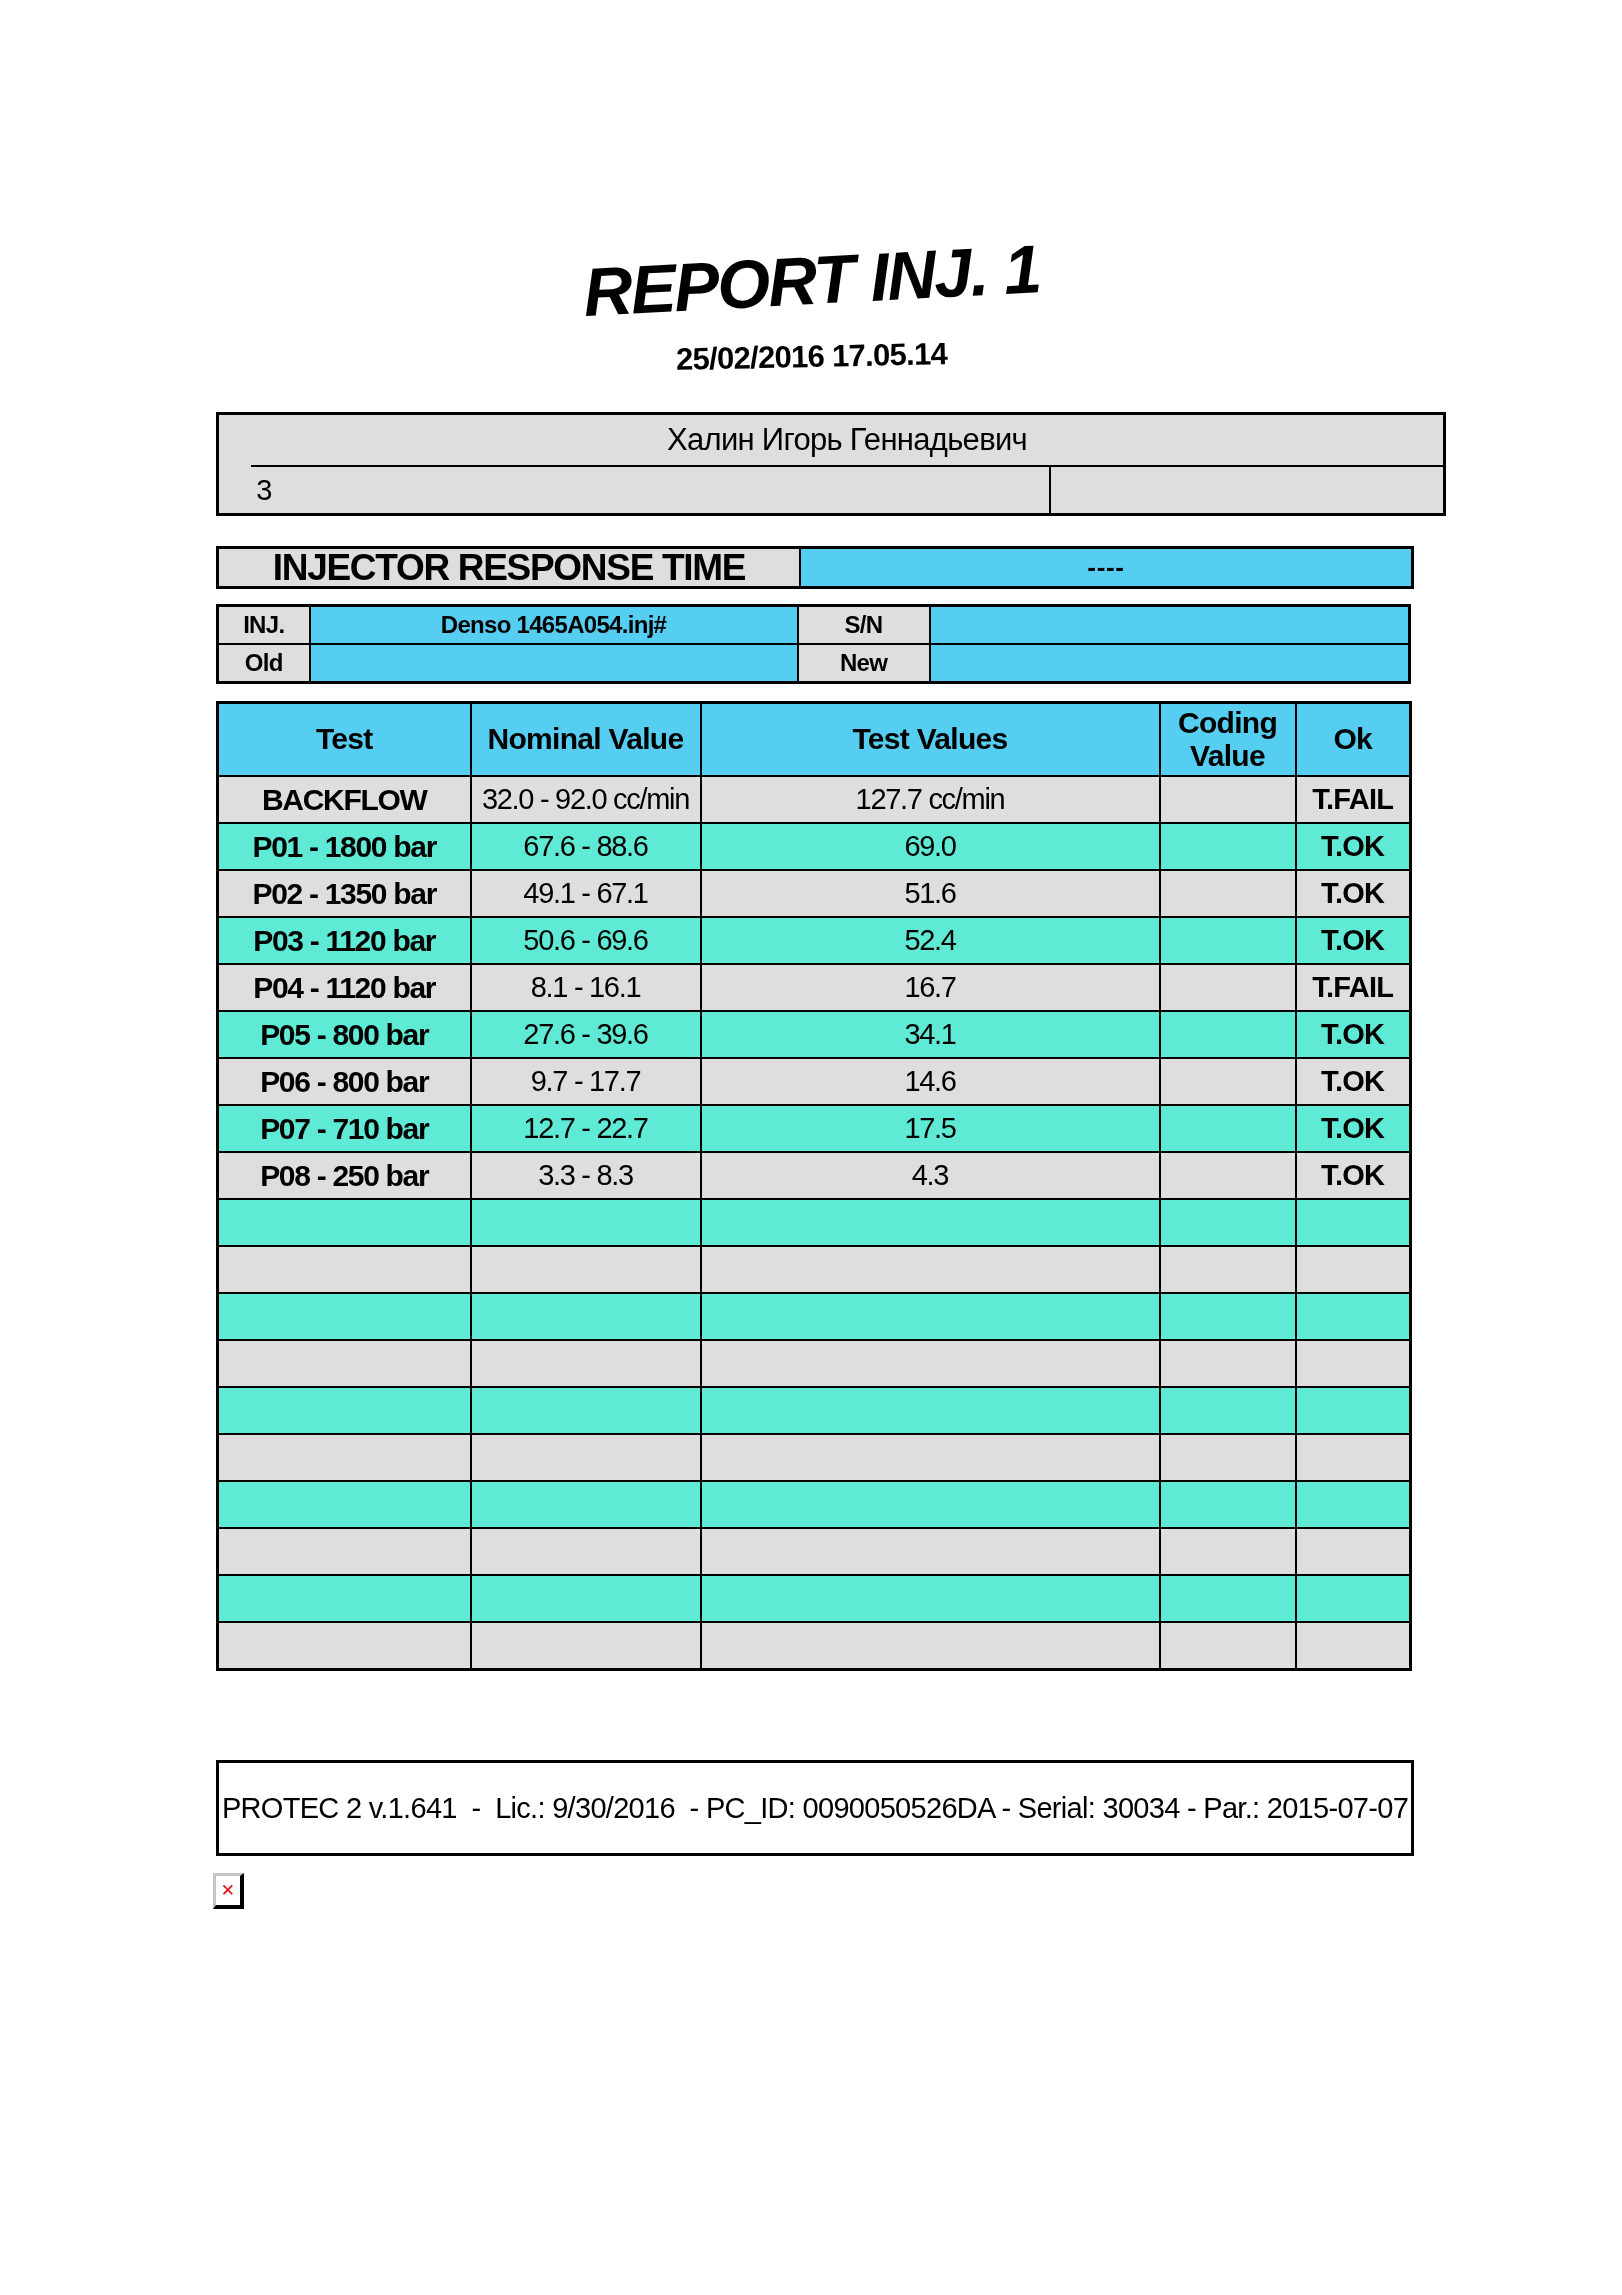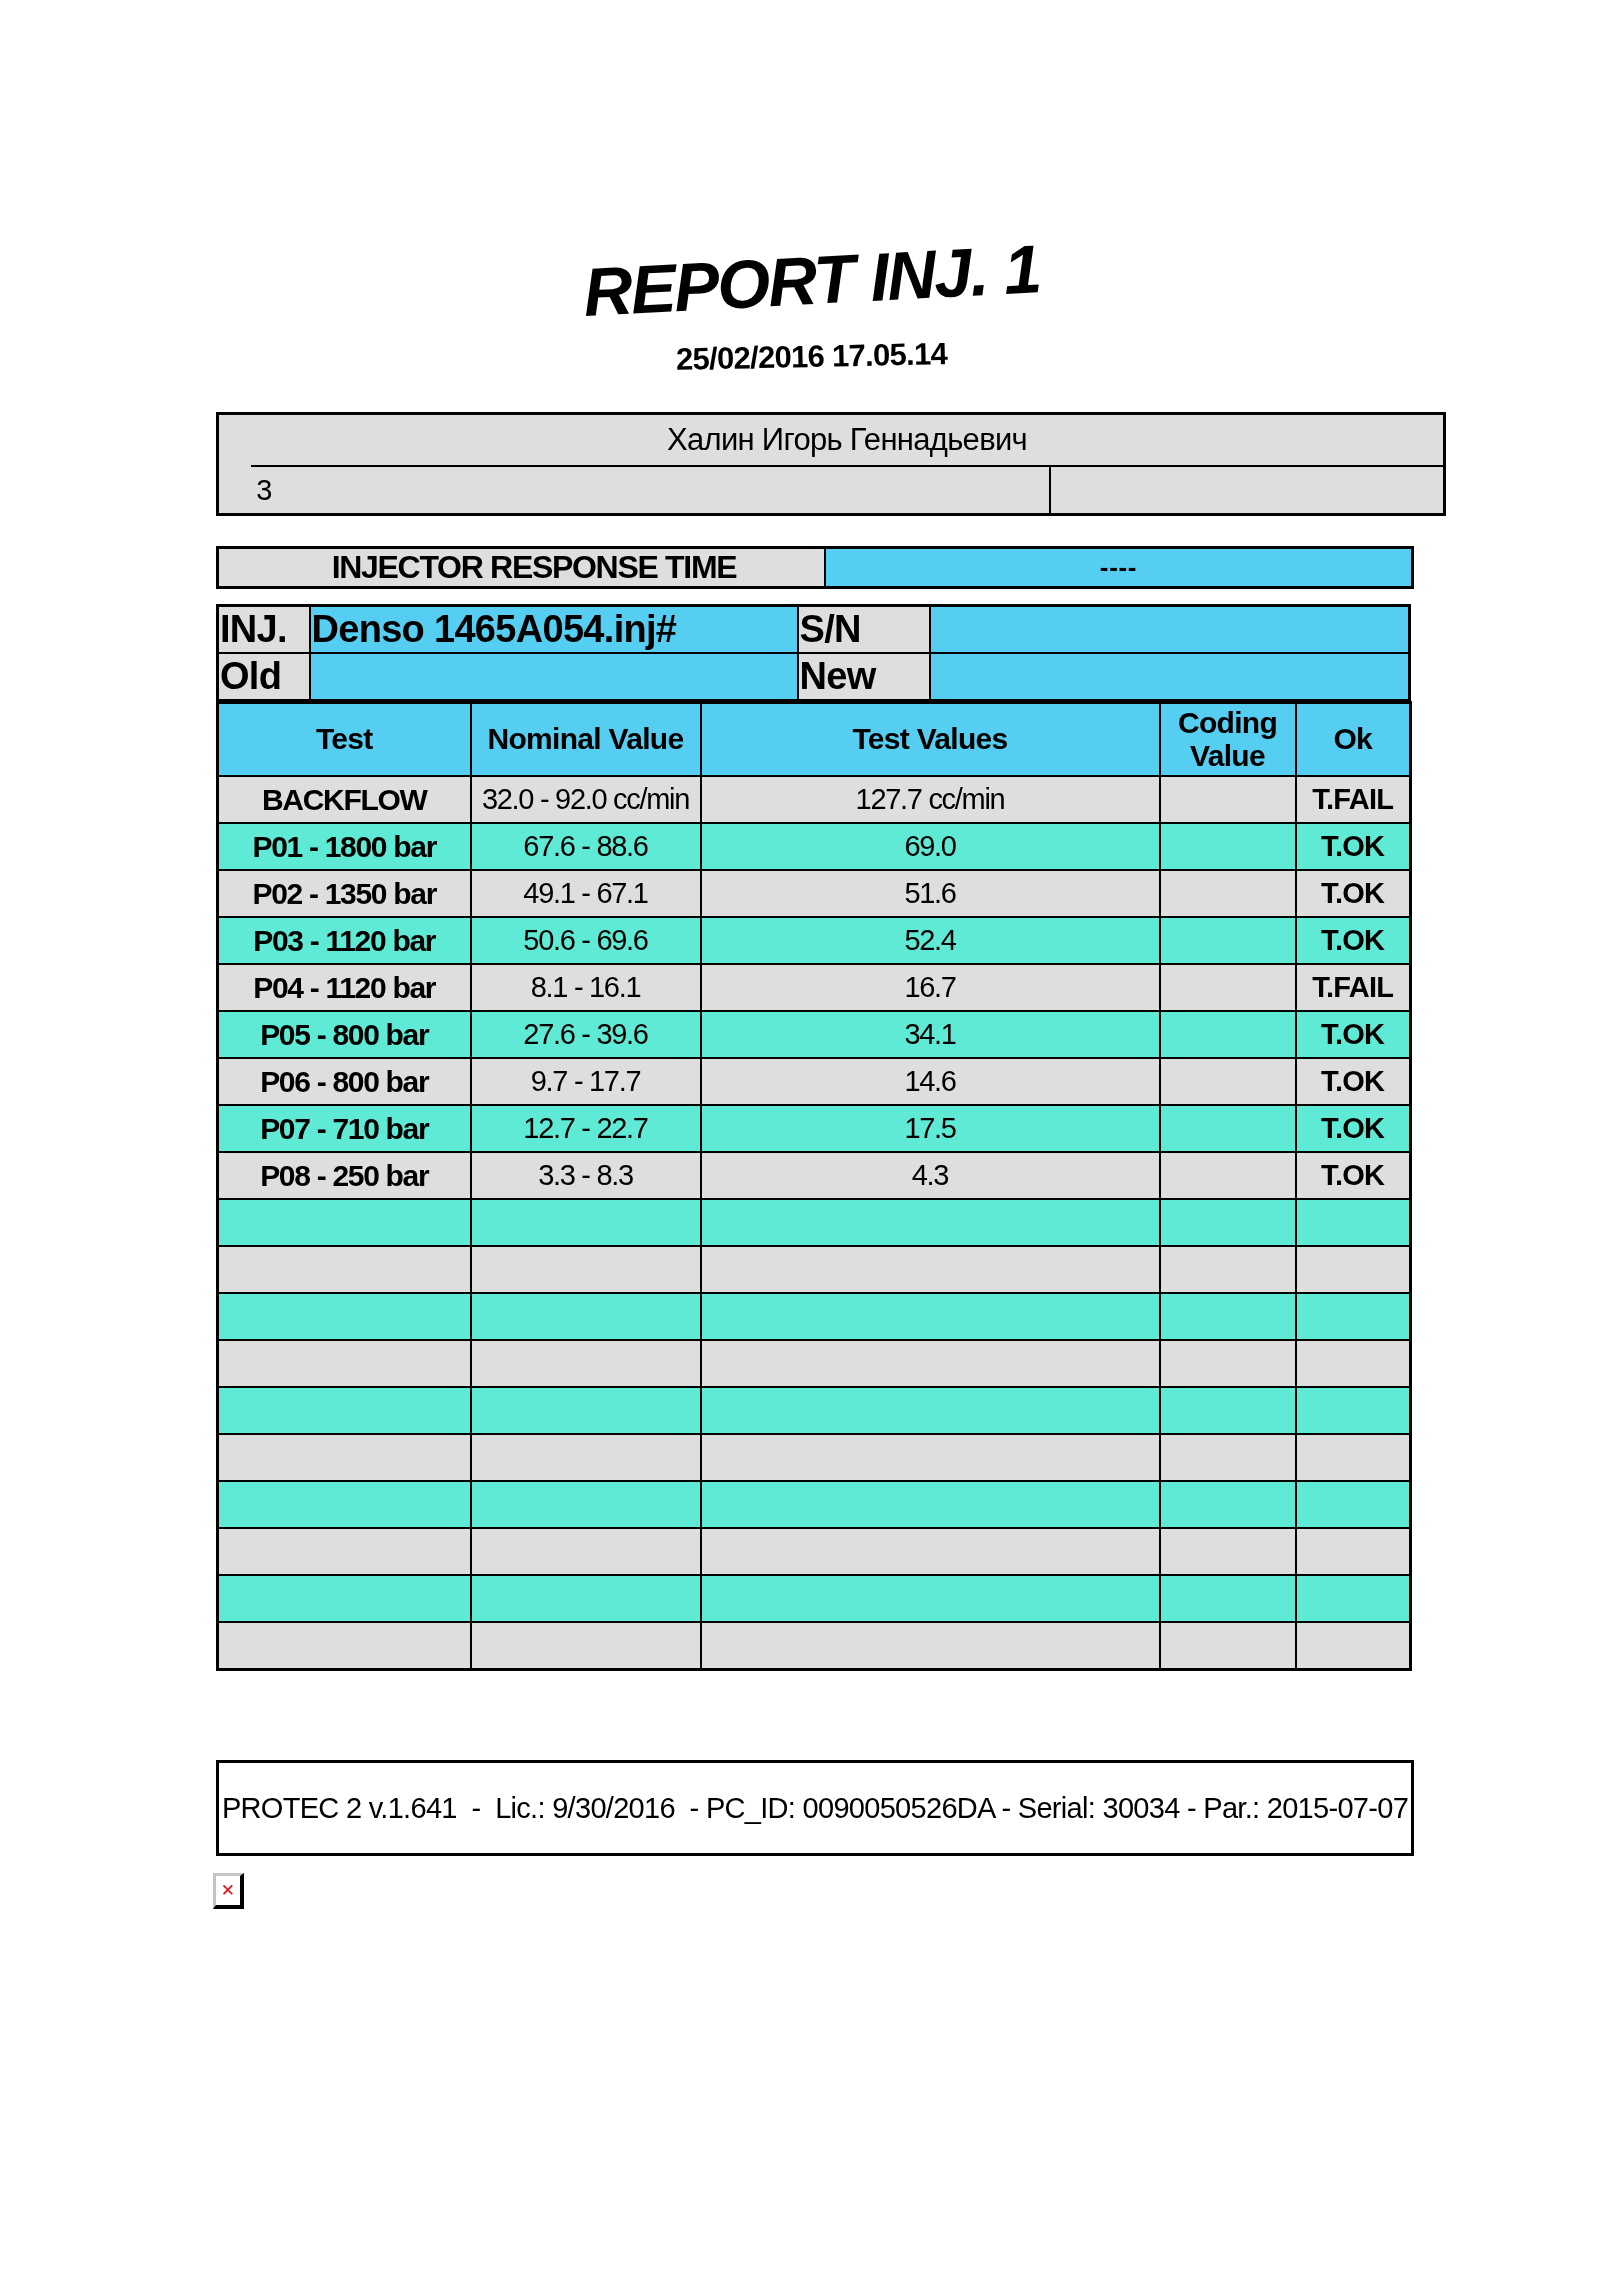--- a/index.html
+++ b/index.html
@@ -56,39 +56,39 @@
   .num-right{flex:1;}
 
   
   .irt-row{
     position:absolute;top:546px;height:37px;
     border:3.3px solid #000;display:flex;
   }
   .irt-label{
     width:580px;background:var(--grey);border-right:2.6px solid #000;
     display:flex;align-items:center;justify-content:center;
-    font-size:32px;font-weight:bold;letter-spacing:-1.3px;padding-left:25px;
+    font-size:37px;font-weight:bold;letter-spacing:-1.3px;
   }
   .irt-value{
     flex:1;background:var(--blue);
     display:flex;align-items:center;justify-content:center;
     font-size:26px;font-weight:bold;letter-spacing:0.7px;
   }
 
   
   .inj-table{
     position:absolute;top:604px;
     border-collapse:collapse;table-layout:fixed;
     width:1192px;
     border:3.3px solid #000;
   }
   .inj-table td{
     border:2.6px solid #000;height:34px;
-    vertical-align:middle;
-    font-size:38px;font-weight:bold;letter-spacing:-0.7px;
+    text-align:center;vertical-align:middle;
+    font-size:24px;font-weight:bold;letter-spacing:-0.7px;
     overflow:hidden;white-space:nowrap;margin-top:12px;
   }
   .inj-table td.lbl{background:var(--grey);}
   .inj-table td.val{background:var(--blue);}
 
   
   .results{
     position:absolute;top:701px;
     border-collapse:collapse;table-layout:fixed;
     width:1192px;

